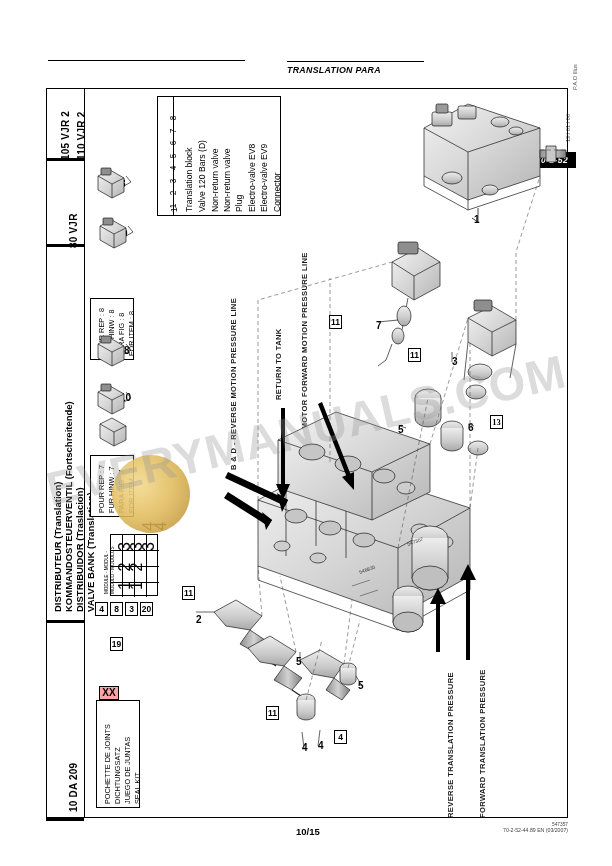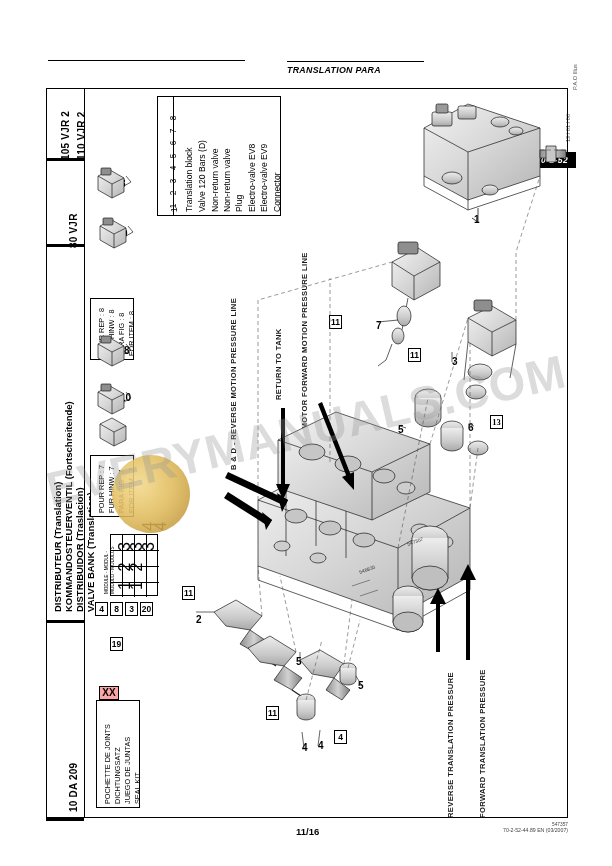--- a/index.html
+++ b/index.html
@@ -582,19 +582,19 @@
     </g>
     <g fill="#333" font-family="Liberation Sans, sans-serif" font-size="5">
       <text x="360" y="574" transform="rotate(-20 360 574)">546835</text>
       <text x="408" y="546" transform="rotate(-20 408 546)">547357</text>
     </g>
   </svg>
 
   <div class="watermark-badge"></div>
   <div class="watermark">EVERYMANUALS.COM</div>
 
-  <div class="footer-page">11/16</div>
+  <div class="footer-page">10/15</div>
   <div class="footer-ref">
     <div>547357</div>
     <div>70-2-52-44.89 EN (03/2007)</div>
   </div>
 
 </div>
 
 </body></html>

